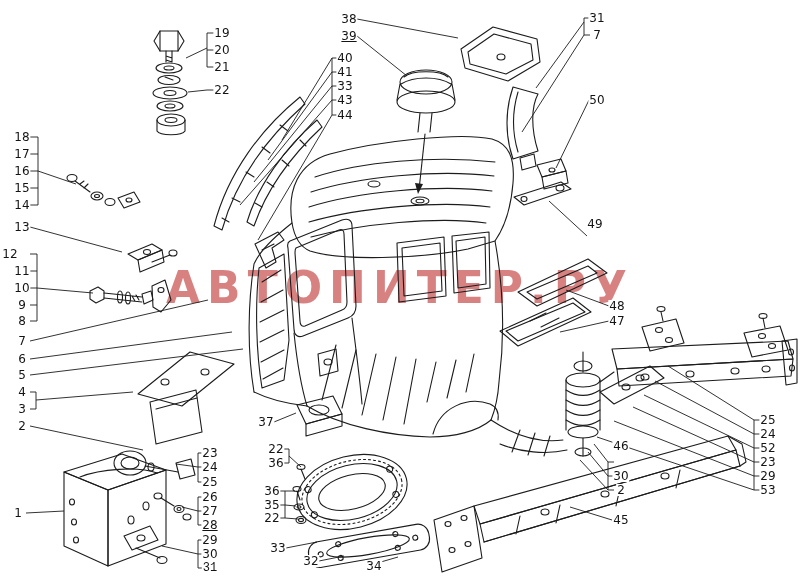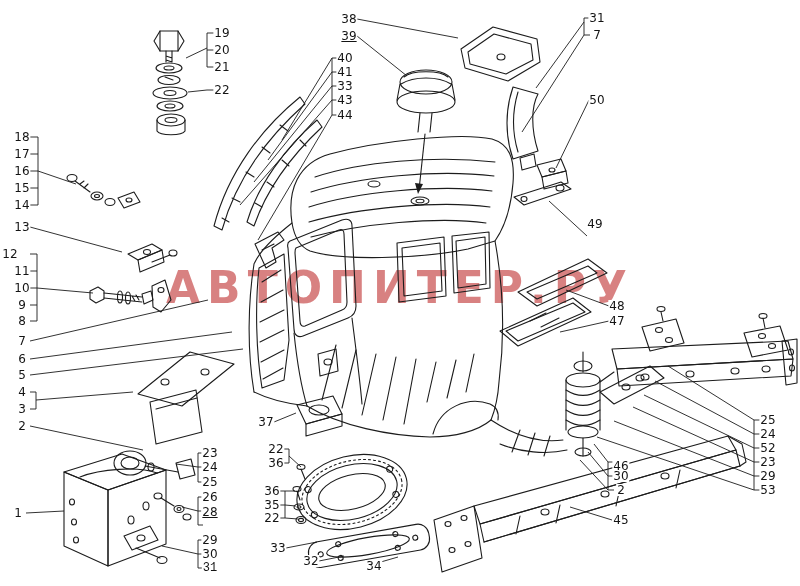--- a/index.html
+++ b/index.html
@@ -350,21 +350,21 @@
       <div class="callout" style="left: 22px; top: 375px;">5</div>
       <div class="callout" style="left: 22px; top: 392px;">4</div>
       <div class="callout" style="left: 22px; top: 409px;">3</div>
       <div class="callout" style="left: 22px; top: 426px;">2</div>
       <div class="callout" style="left: 18px; top: 513px;">1</div>
       <div class="callout" style="left: 210px; top: 453px;">23</div>
       <div class="callout" style="left: 210px; top: 467px;">24</div>
       <div class="callout" style="left: 210px; top: 482px;">25</div>
       <div class="callout" style="left: 210px; top: 497px;">26</div>
       <div class="callout" style="left: 210px; top: 511px;">27</div>
-      <div class="callout" style="left: 210px; top: 512px; text-decoration: underline;">28</div>
+      <div class="callout" style="left: 210px; top: 525px; text-decoration: underline;">28</div>
       <div class="callout" style="left: 210px; top: 540px;">29</div>
       <div class="callout" style="left: 210px; top: 554px;">30</div>
       <div class="callout" style="left: 210px; top: 568px; font-family: Liberation Mono, monospace;">31</div>
       <div class="callout" style="left: 349px; top: 19px;">38</div>
       <div class="callout" style="left: 349px; top: 36px; text-decoration: underline;">39</div>
       <div class="callout" style="left: 345px; top: 58px;">40</div>
       <div class="callout" style="left: 345px; top: 72px;">41</div>
       <div class="callout" style="left: 345px; top: 86px;">33</div>
       <div class="callout" style="left: 345px; top: 100px;">43</div>
       <div class="callout" style="left: 345px; top: 115px;">44</div>
@@ -373,21 +373,21 @@
       <div class="callout" style="left: 597px; top: 100px;">50</div>
       <div class="callout" style="left: 595px; top: 224px; text-align: center;">49</div>
       <div class="callout" style="left: 617px; top: 306px;">48</div>
       <div class="callout" style="left: 617px; top: 321px; text-align: right;">47</div>
       <div class="callout" style="left: 768px; top: 420px;">25</div>
       <div class="callout" style="left: 768px; top: 434px;">24</div>
       <div class="callout" style="left: 768px; top: 448px;">52</div>
       <div class="callout" style="left: 768px; top: 462px;">23</div>
       <div class="callout" style="left: 768px; top: 476px;">29</div>
       <div class="callout" style="left: 768px; top: 490px;">53</div>
-      <div class="callout" style="left: 621px; top: 466px;">46</div>
+      <div class="callout" style="left: 621px; top: 446px;">46</div>
       <div class="callout" style="left: 621px; top: 476px;">30</div>
       <div class="callout" style="left: 621px; top: 490px;">2</div>
       <div class="callout" style="left: 621px; top: 520px;">45</div>
       <div class="callout" style="left: 266px; top: 422px;">37</div>
       <div class="callout" style="left: 276px; top: 449px;">22</div>
       <div class="callout" style="left: 276px; top: 463px;">36</div>
       <div class="callout" style="left: 272px; top: 491px;">36</div>
       <div class="callout" style="left: 272px; top: 505px;">35</div>
       <div class="callout" style="left: 272px; top: 518px;">22</div>
       <div class="callout" style="left: 278px; top: 548px;">33</div>

